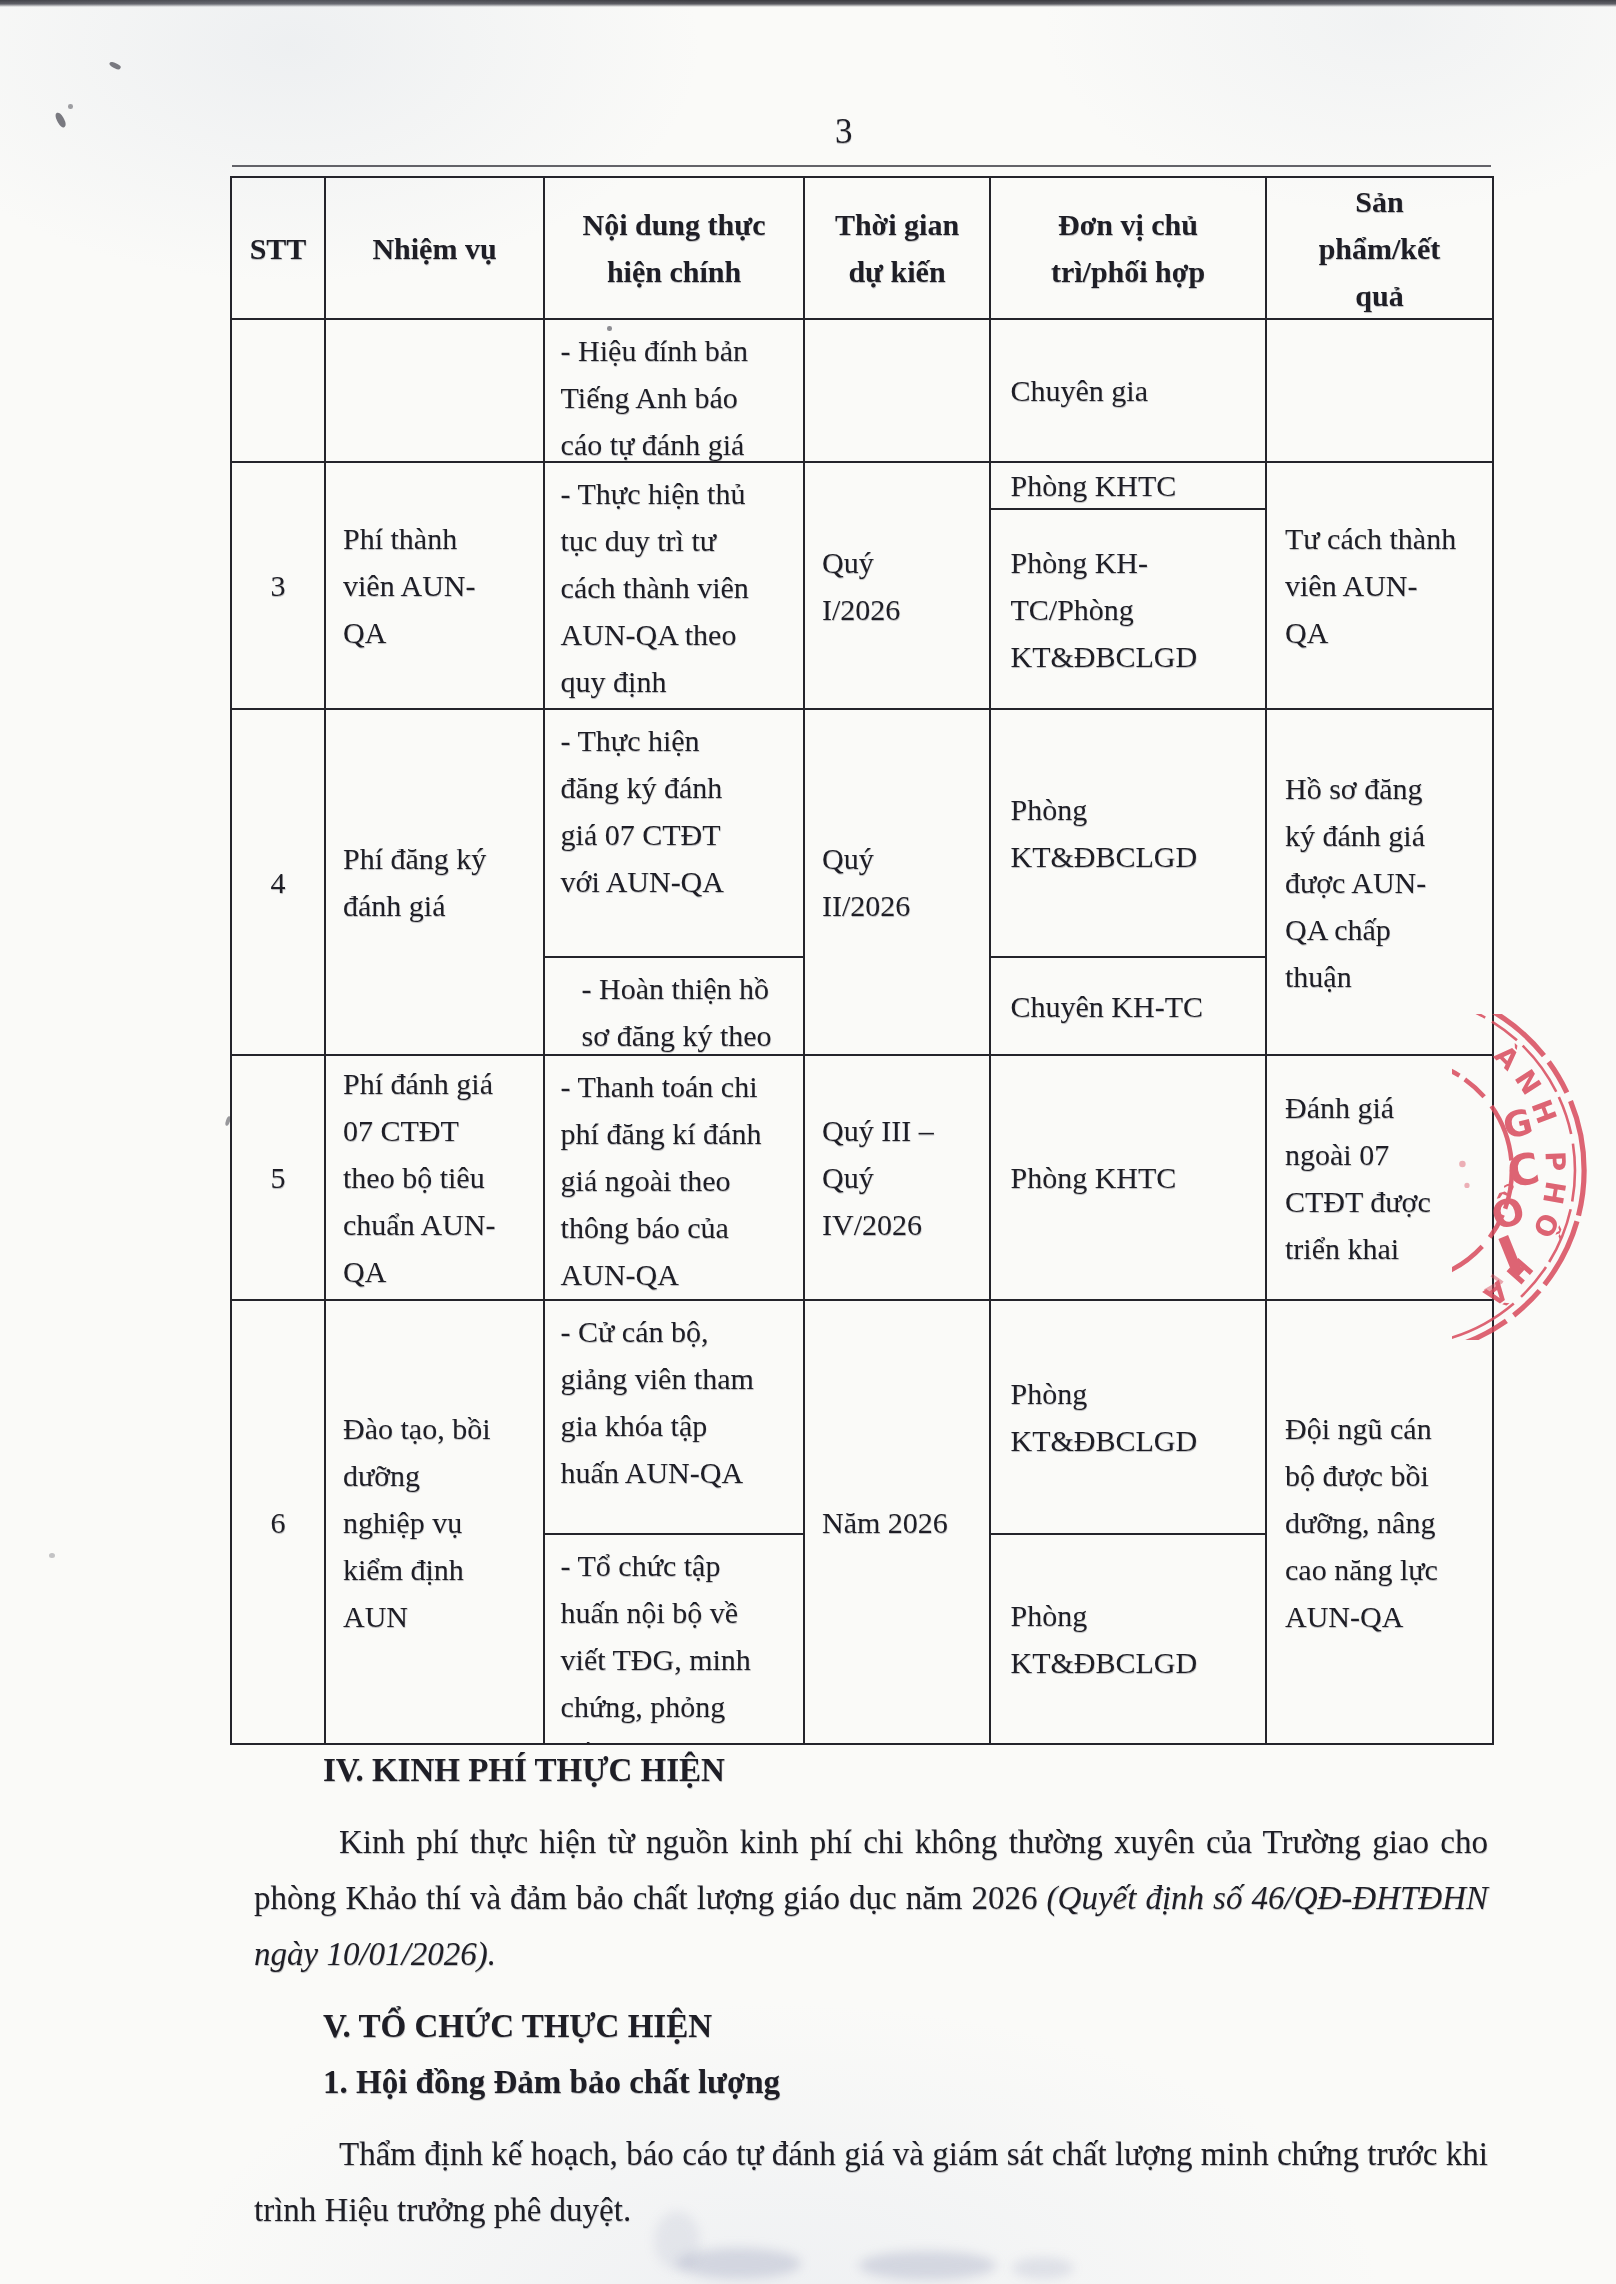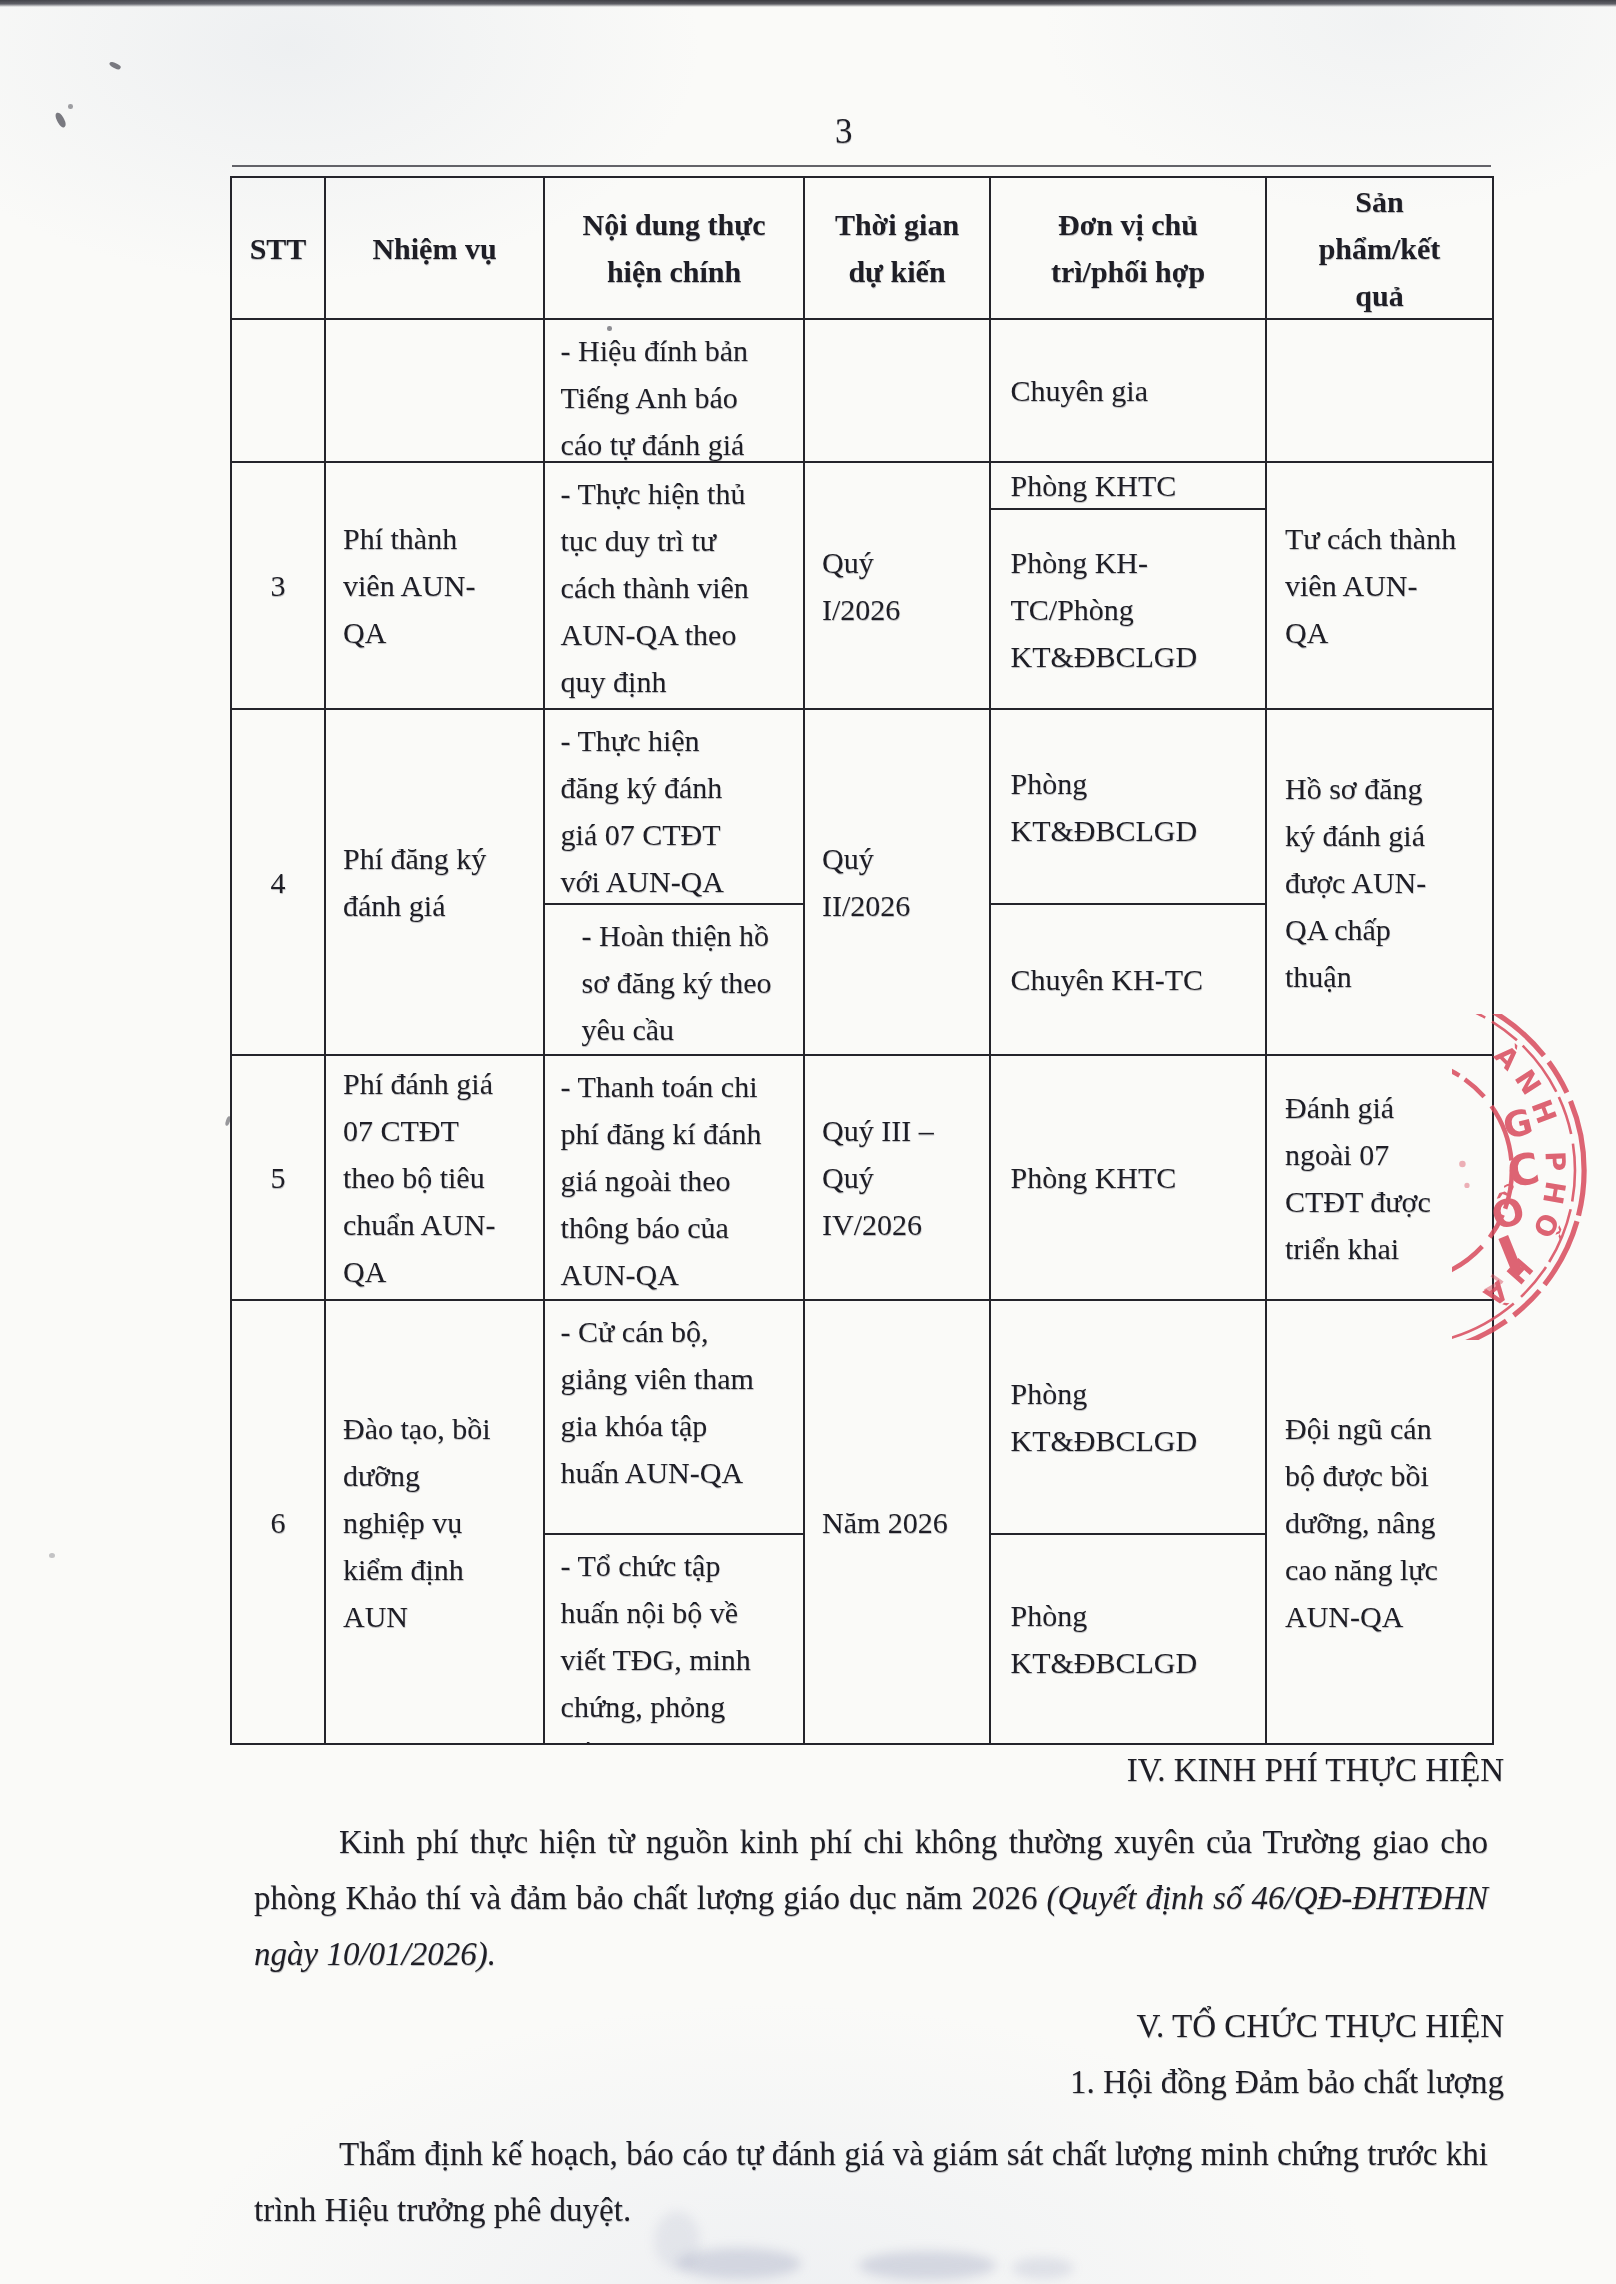--- a/index.html
+++ b/index.html
@@ -61,32 +61,32 @@
   .cell.split { padding:0; justify-content:stretch; }
   .sub {
     display:flex; flex-direction:column; justify-content:center;
     white-space:pre-line; overflow:hidden;
   }
   .sub-top { border-bottom:2.6px solid var(--ink); flex:0 0 auto; }
   .sub-fill { flex:1 1 auto; }
   .sub.nd { justify-content:flex-start; padding:6.5px 5.2px 0 15.6px; }
   .sub.dv { padding:0 3.9px 0 19.5px; }
   .h-r3 { height:47px; }
-  .h-r4 { height:195px; }
+  .h-r4 { height:248px; }
   .h-r6 { height:234px; }
   .pt16 { padding-top:10.4px;margin-left:21px; }
   .pt12 { padding-top:7.8px; }
 
   
   .body-text {
     position:absolute; left:238px; top:1742px; width:1266px;
     font-size:33px; line-height:56px;
     text-shadow:0.4px 0.5px 0.7px rgba(25,25,35,.28);
   }
-  .body-text .hsec { font-weight:400; margin:0; padding-left:85px;text-align:right; }
+  .body-text .hsec { font-weight:700; margin:0; padding-left:85px; }
   .body-text p { margin:16px; text-align:justify; text-indent:85px; }
   .body-text .ref-italic { font-style:italic; }
 
   
   .stamp {
     position:absolute; left:1452px; top:1014px; width:164px; height:326px;
     opacity:.84; pointer-events:none;
   }
   .stamp .ring { fill:none; }
   .stamp .arc-text {

